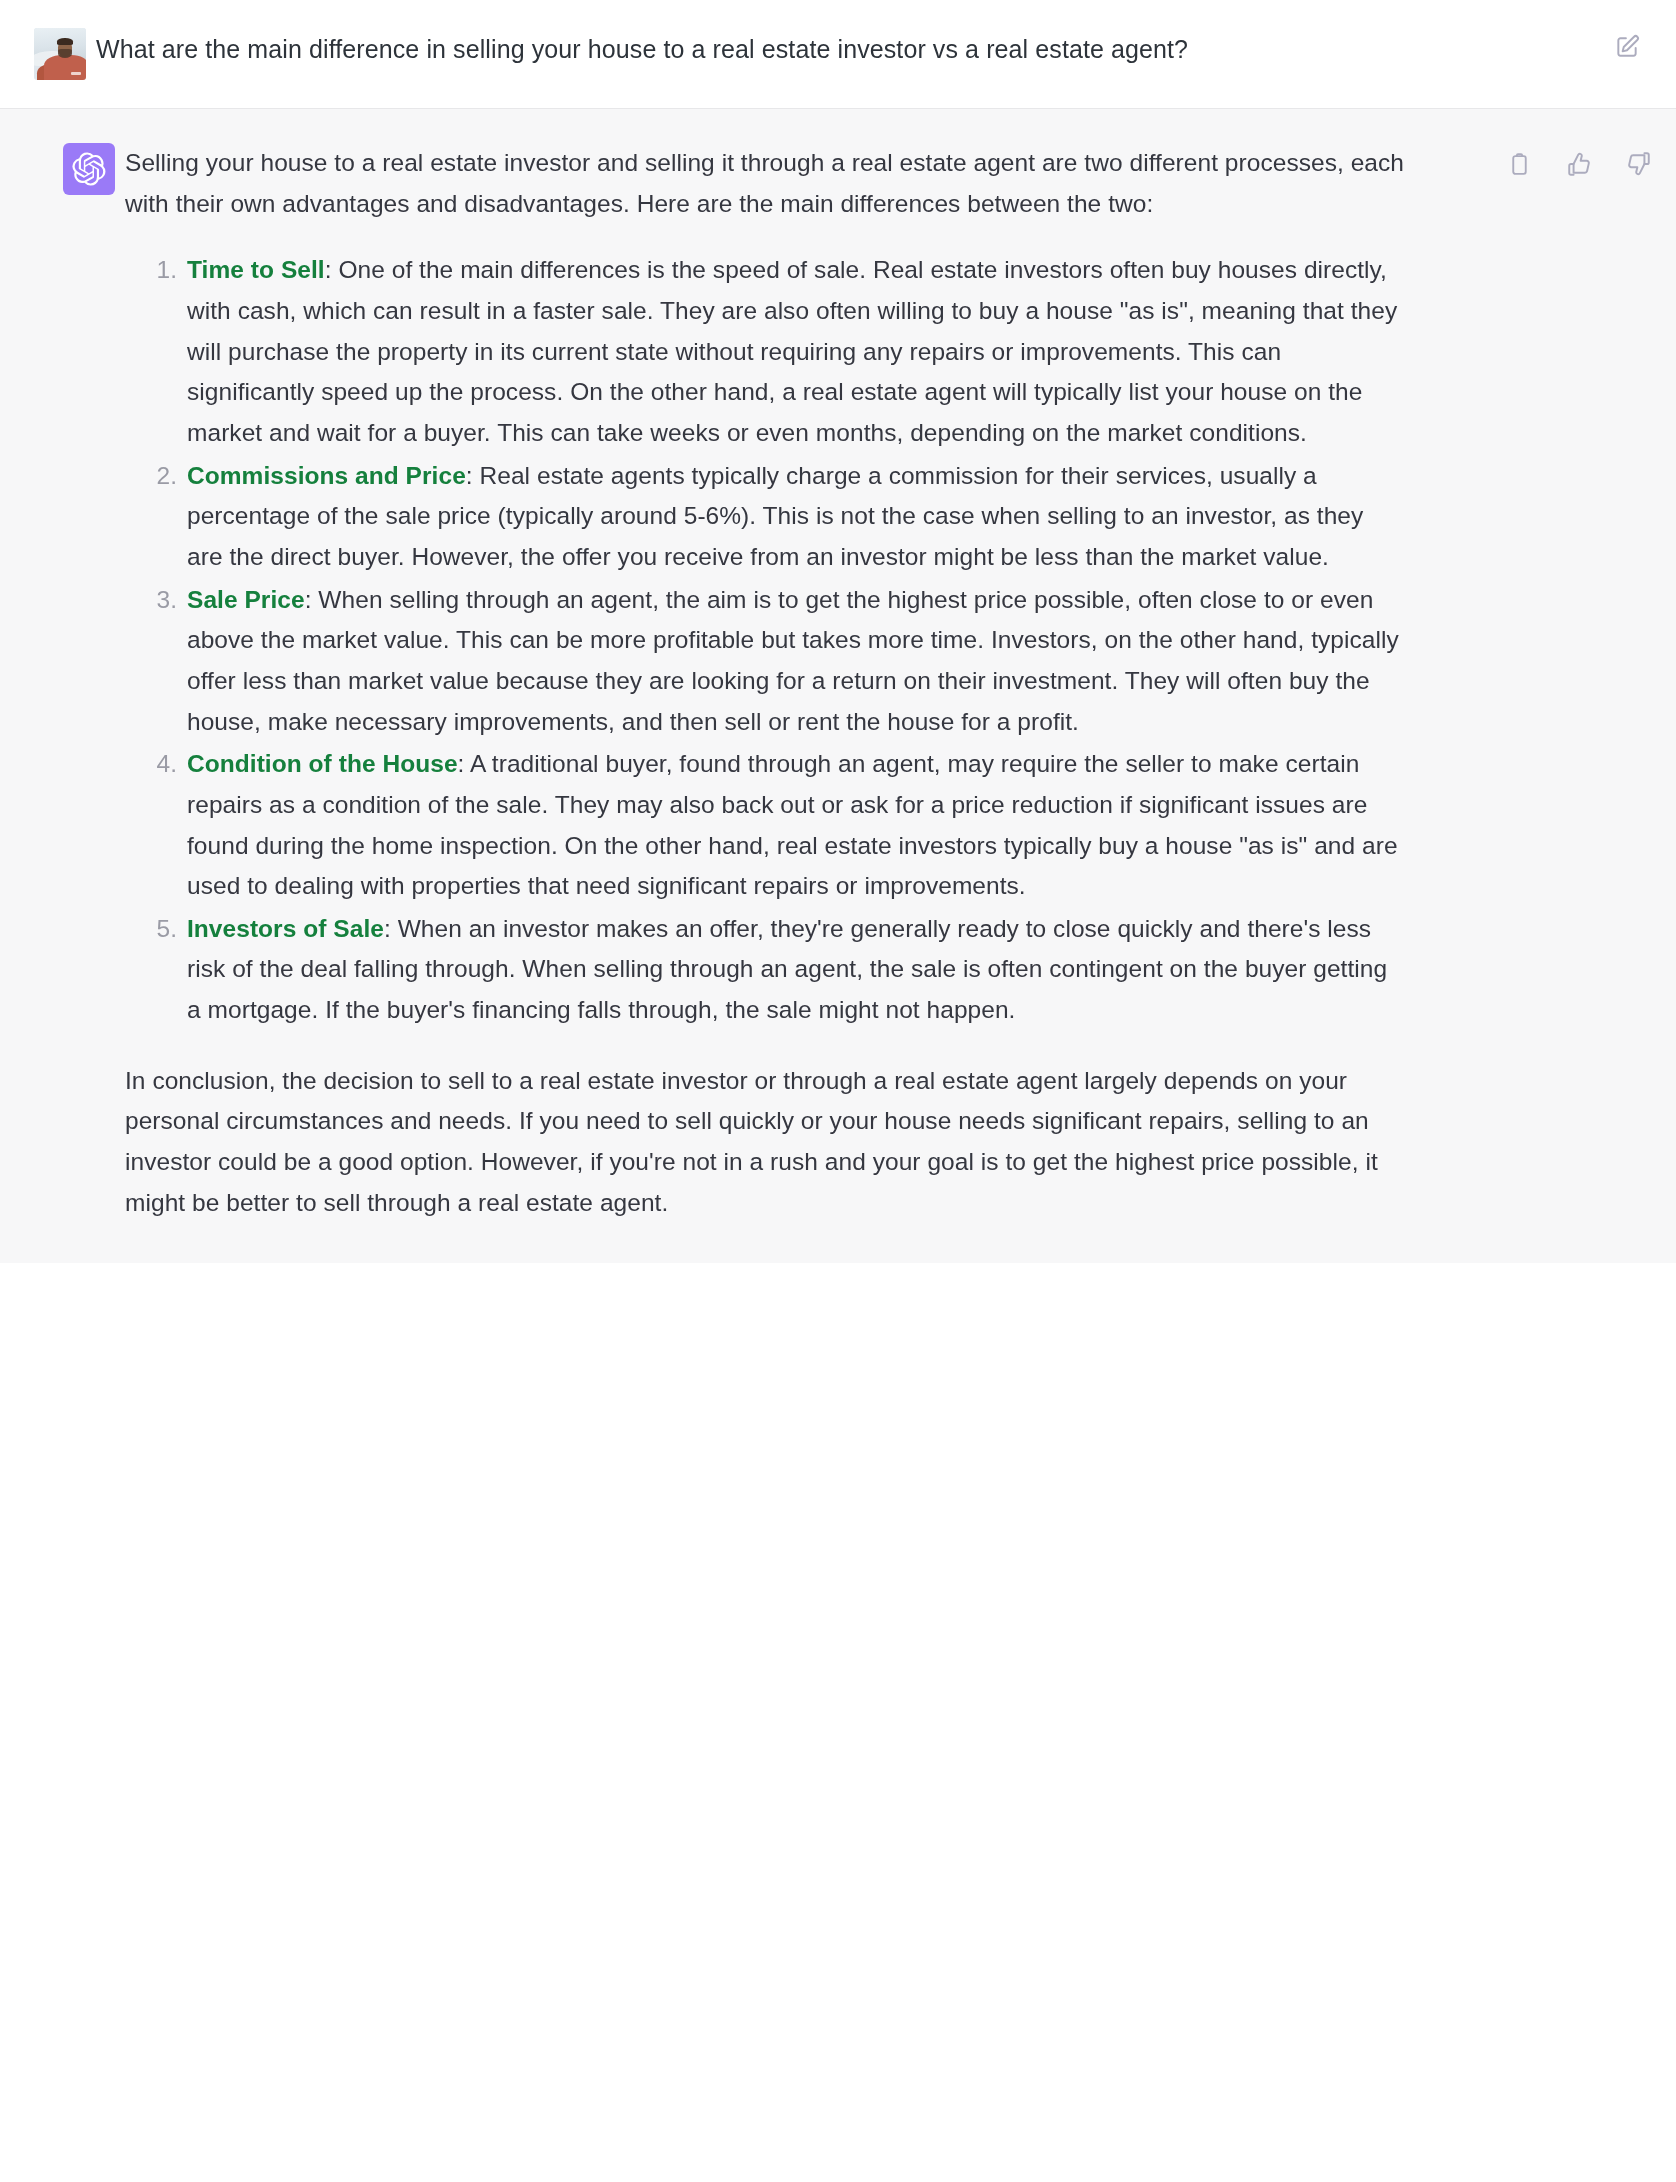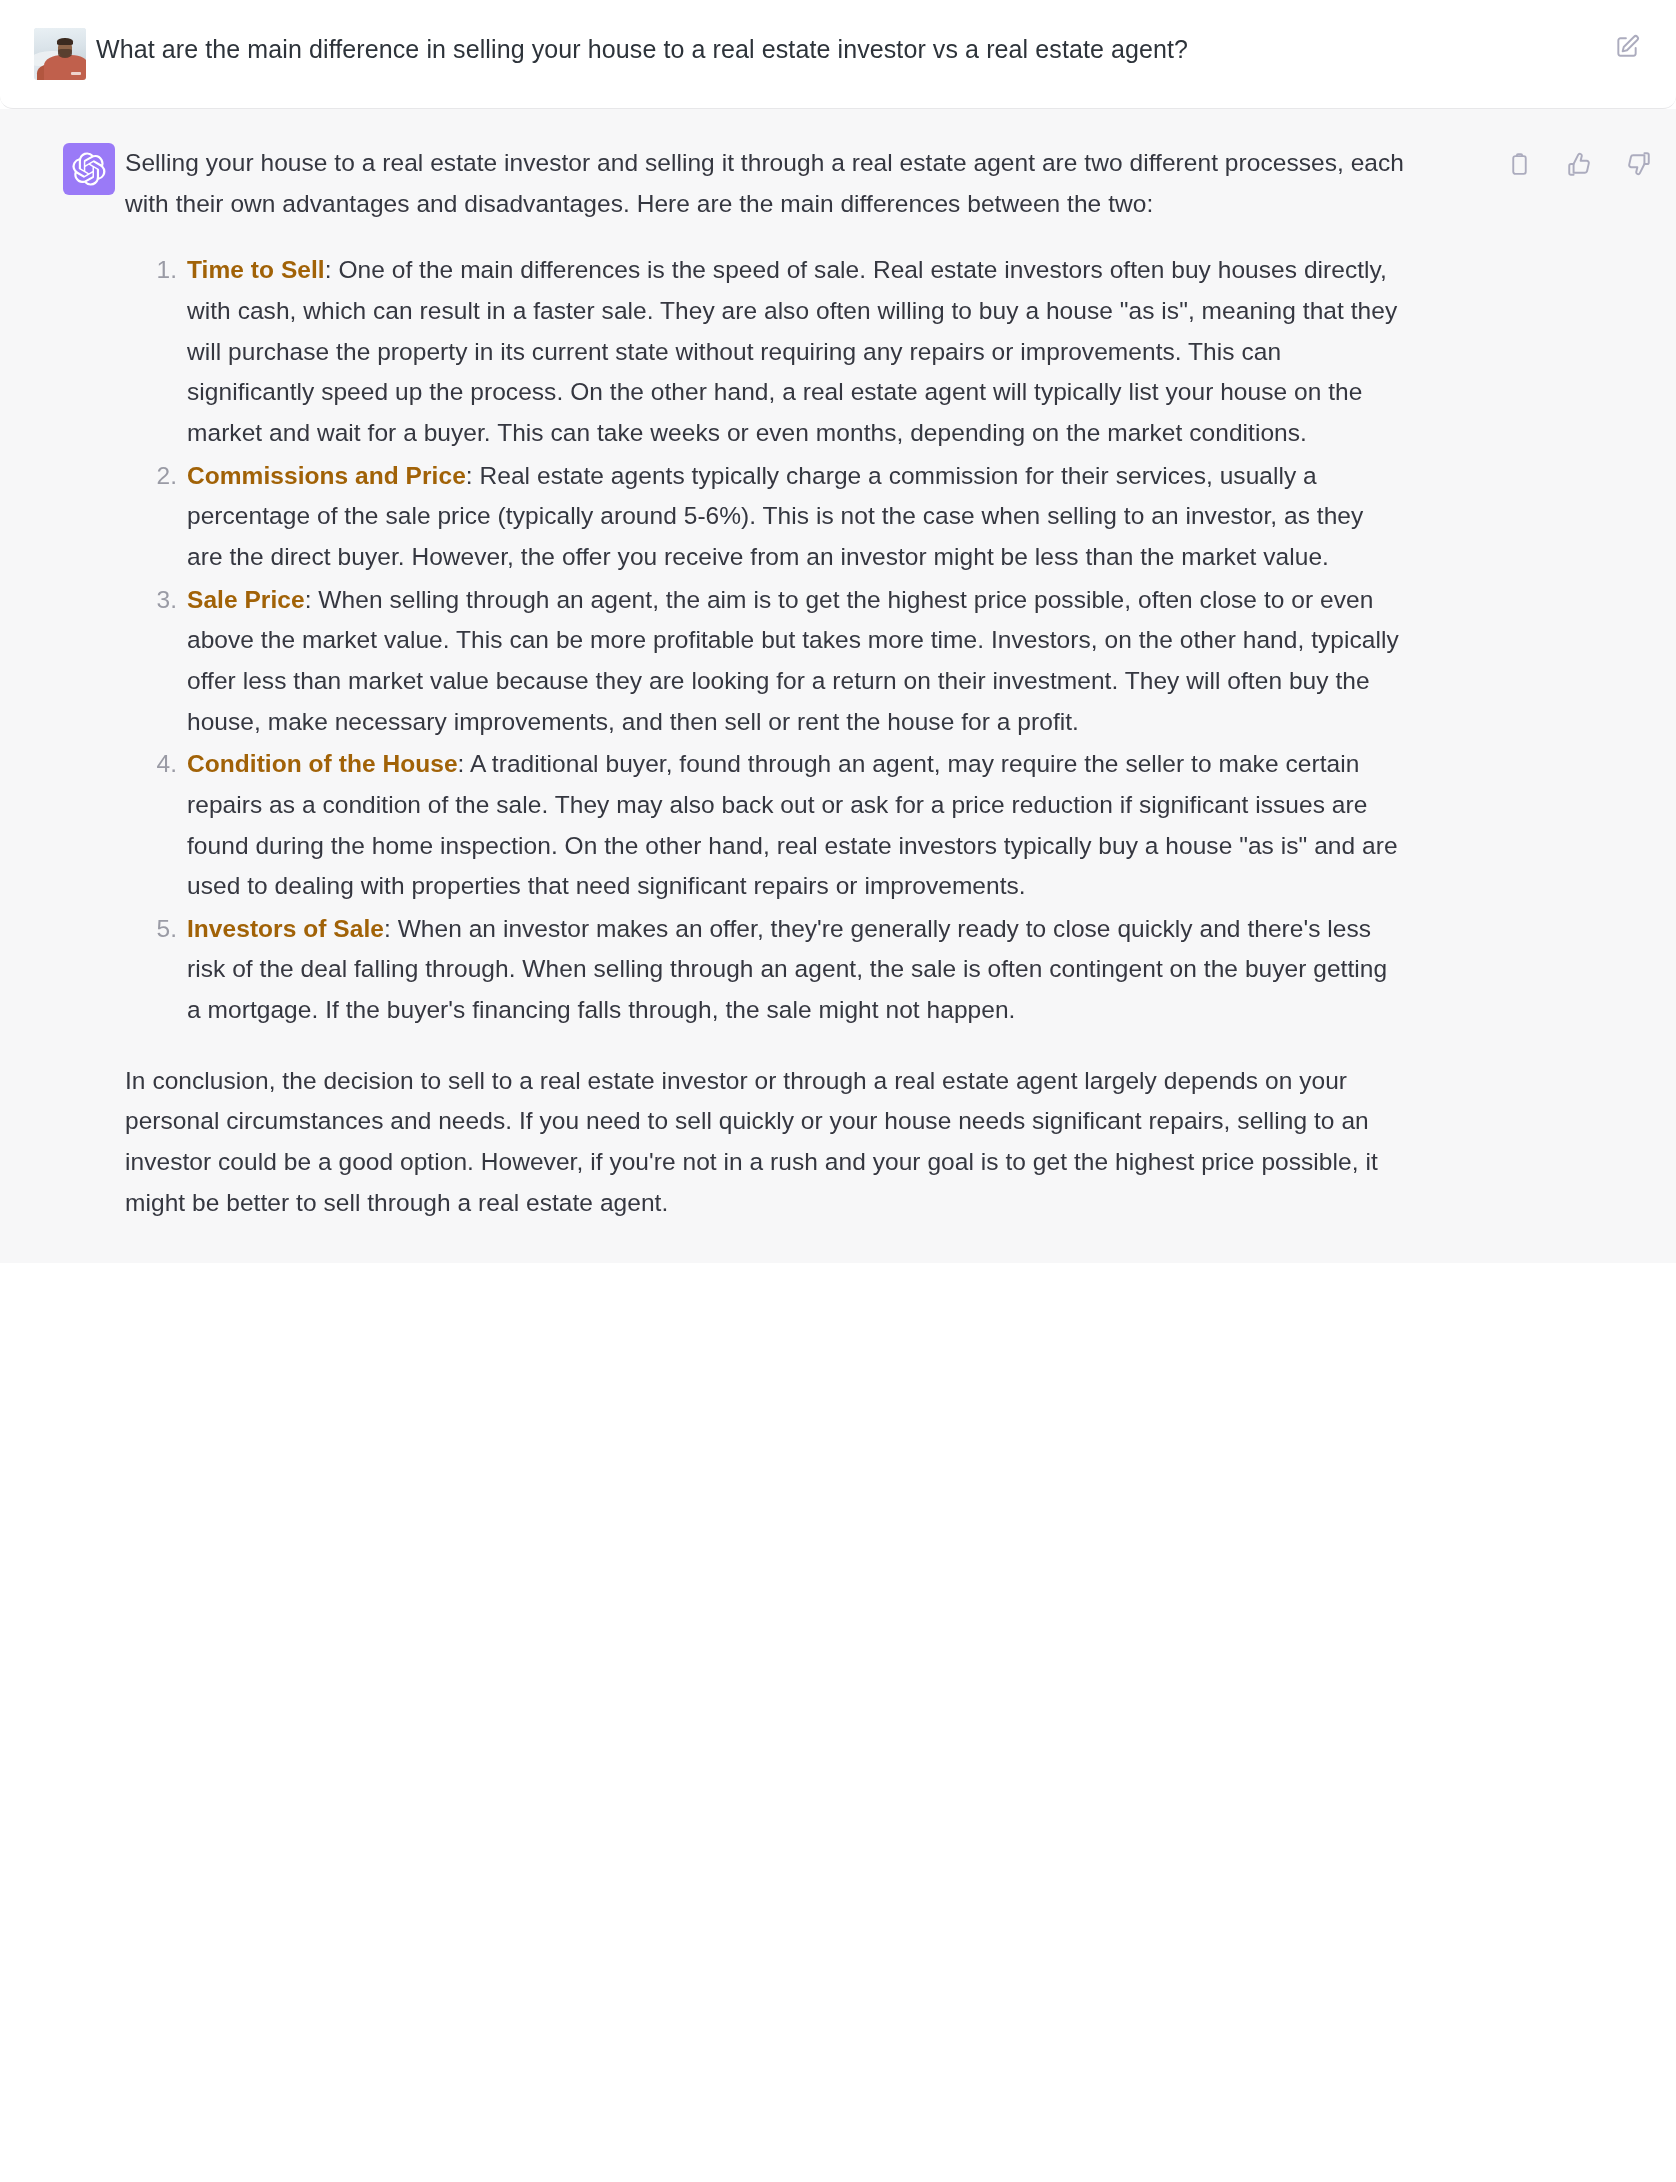--- a/index.html
+++ b/index.html
@@ -21,21 +21,20 @@
   }
 
   
   .msg-row {
     width: 100%;
     box-sizing: border-box;
   }
   .msg-row.user {
     background: #ffffff;
     border-bottom: 1px solid #e7e7e9;
-    border-radius: 13px;
   }
   .msg-row.assistant {
     background: #f7f7f8;
     padding-left: 29px;
   }
 
   .msg-inner {
     position: relative;
     display: flex;
     align-items: flex-start;
@@ -192,21 +191,21 @@
     left: -46px;
     top: 0;
     width: 36px;
     text-align: right;
     color: #9a9ba5;
     font-size: 24.5px;
     font-weight: 400;
   }
   ol.answer-list > li b {
     font-weight: 700;
-    color: #a16207;
+    color: #15803d;
   }
 
   
   .actions {
     position: absolute;
     display: flex;
     align-items: flex-start;
     gap: 26px;
   }
   .msg-row.user .actions { right: 32px; top: 30px; }

